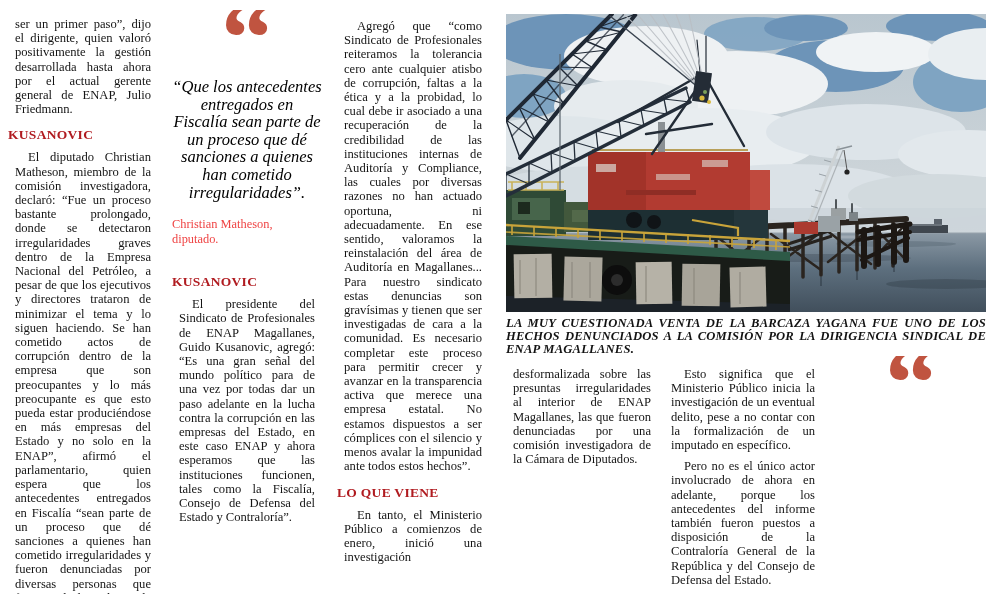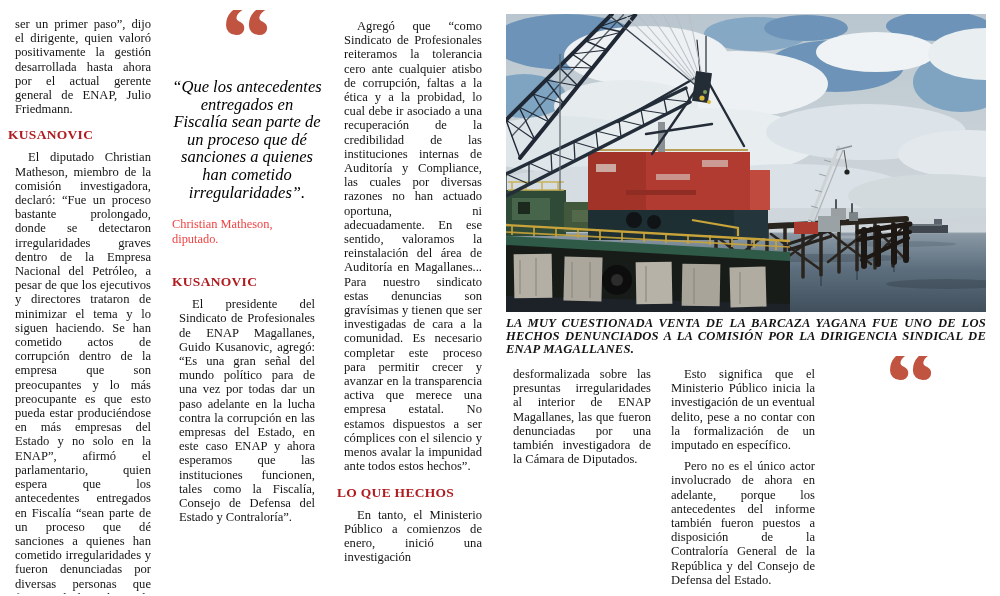--- a/index.html
+++ b/index.html
@@ -50,21 +50,21 @@
       <div>diputado.</div>
     </div>
     <h3 class="heading" style="margin-top:28px;">KUSANOVIC</h3>
     <div class="body">
       <p class="indent">El presidente del Sindicato de Profesionales de ENAP Magallanes, Guido Kusanovic, agregó: “Es una gran señal del mundo político para de una vez por todas dar un paso adelante en la lucha contra la corrupción en las empresas del Estado, en este caso ENAP y ahora esperamos que las instituciones funcionen, tales como la Fiscalía, Consejo de Defensa del Estado y Contraloría”.</p>
     </div>
   </div>
 
   <div class="col body" id="c3">
     <p class="indent">Agregó que “como Sindicato de Profesionales reiteramos la tolerancia cero ante cualquier atisbo de corrupción, faltas a la ética y a la probidad, lo cual debe ir asociado a una recuperación de la credibilidad de las instituciones internas de Auditoría y Compliance, las cuales por diversas razones no han actuado oportuna, ni adecuadamente. En ese sentido, valoramos la reinstalación del área de Auditoría en Magallanes... Para nuestro sindicato estas denuncias son gravísimas y tienen que ser investigadas de cara a la comunidad. Es necesario completar este proceso para permitir crecer y avanzar en la transparencia activa que merece una empresa estatal. No estamos dispuestos a ser cómplices con el silencio y menos avalar la impunidad ante todos estos hechos”.</p>
-    <h3 class="heading">LO QUE HECHOS</h3>
+    <h3 class="heading">LO QUE VIENE</h3>
     <p class="indent">En tanto, el Ministerio Público a comienzos de enero, inició una investigación</p>
   </div>
 
   <svg class="photo" viewBox="0 0 480 298" preserveAspectRatio="none" role="img">
     <defs>
       <linearGradient id="seaG" x1="0" y1="0" x2="0" y2="1">
         <stop offset="0" stop-color="#8b99a5"></stop>
         <stop offset="0.45" stop-color="#5d6f7e"></stop>
         <stop offset="1" stop-color="#414f5c"></stop>
       </linearGradient>
@@ -223,21 +223,21 @@
       <path d="M338,136 L341,156" stroke="#555" stroke-width="1" fill="none"></path>
       <circle cx="341" cy="158" r="2.6" fill="#222"></circle>
       <rect x="288" y="208" width="24" height="12" fill="#ab3a30"></rect>
       <rect x="312" y="202" width="22" height="16" fill="#9aa2a6"></rect>
     </g>
   </svg>
 
   <div class="caption">LA MUY CUESTIONADA VENTA DE LA BARCAZA YAGANA FUE UNO DE LOS HECHOS DENUNCIADOS A LA COMISIÓN POR LA DIRIGENCIA SINDICAL DE ENAP MAGALLANES.</div>
 
   <div class="col body" id="c4">
-    <p>desformalizada sobre las presuntas irregularidades al interior de ENAP Magallanes, las que fueron denunciadas por una también investigadora de la Cámara de Diputados.</p>
+    <p>desformalizada sobre las presuntas irregularidades al interior de ENAP Magallanes, las que fueron denunciadas por una comisión investigadora de la Cámara de Diputados.</p>
   </div>
 
   <div class="col body" id="c5">
     <p class="indent">Esto significa que el Ministerio Público inicia la investigación de un eventual delito, pese a no contar con la formalización de un imputado en específico.</p>
     <p class="indent gap">Pero no es el único actor involucrado de ahora en adelante, porque los antecedentes del informe también fueron puestos a disposición de la Contraloría General de la República y del Consejo de Defensa del Estado.</p>
   </div>
 
   <div class="col" id="c6">
     <span class="quote-mark">“</span>
   </div>

